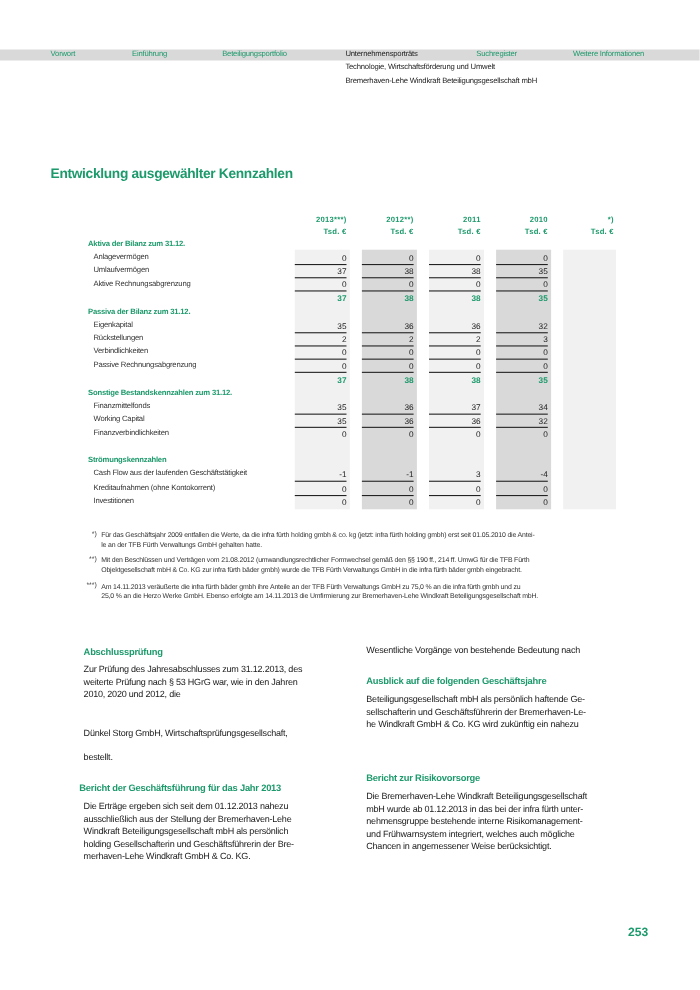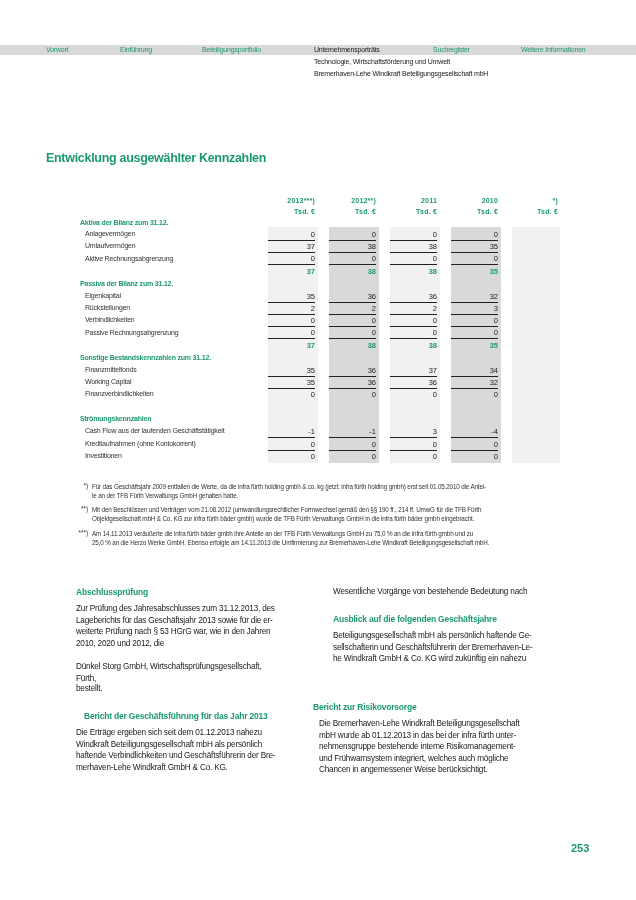--- a/index.html
+++ b/index.html
@@ -155,49 +155,48 @@
 </div>
 <div class="fn-mark" style="left:72px;top:529px">***)</div>
 <div class="fn" style="left:92px;top:529px">
   <div>Am 14.11.2013 veräußerte die infra fürth bäder gmbh ihre Anteile an der TFB Fürth Verwaltungs GmbH zu 75,0 % an die infra fürth gmbh und zu</div>
   <div>25,0 % an die Herzo Werke GmbH. Ebenso erfolgte am 14.11.2013 die Umfirmierung zur Bremerhaven-Lehe Windkraft Beteiligungsgesellschaft mbH.</div>
 </div>
 
 <div class="h2" style="left:76px;top:587px">Abschlussprüfung</div>
 <div class="p" style="left:76px;top:603px;width:228px">
   <div>Zur Prüfung des Jahresabschlusses zum 31.12.2013, des</div>
-  <div>Lageberichts für das Geschäftsjahr 2013 sowie für die er-</div>
   <div>weiterte Prüfung nach § 53 HGrG war, wie in den Jahren</div>
   <div>2010, 2020 und 2012, die</div>
 </div>
 <div class="p" style="left:76px;top:661px;width:228px;text-align:left">
   <div>Dünkel Storg GmbH, Wirtschaftsprüfungsgesellschaft,</div>
-  <div>Fürth,</div>
 </div>
 <div class="p" style="left:76px;top:683px">bestellt.</div>
 
-<div class="h2" style="left:84px;top:711px">Bericht der Geschäftsführung für das Jahr 2013</div>
+<div class="h2" style="left:72px;top:711px">Bericht der Geschäftsführung für das Jahr 2013</div>
 <div class="p" style="left:76px;top:727px;width:228px">
   <div>Die Erträge ergeben sich seit dem 01.12.2013 nahezu</div>
+  <div>ausschließlich aus der Stellung der Bremerhaven-Lehe</div>
   <div>Windkraft Beteiligungsgesellschaft mbH als persönlich</div>
-  <div>haftende Verbindlichkeiten und Geschäftsführerin der Bre-</div>
+  <div>holding Gesellschafterin und Geschäftsführerin der Bre-</div>
   <div>merhaven-Lehe Windkraft GmbH &amp; Co. KG.</div>
 </div>
 
 <div class="p" style="left:333px;top:586px;width:232px">
   <div>Wesentliche Vorgänge von bestehende Bedeutung nach</div>
 </div>
 <div class="h2" style="left:333px;top:614px">Ausblick auf die folgenden Geschäftsjahre</div>
 <div class="p" style="left:333px;top:630px;width:232px">
   <div>Beteiligungsgesellschaft mbH als persönlich haftende Ge-</div>
   <div>sellschafterin und Geschäftsführerin der Bremerhaven-Le-</div>
   <div>he Windkraft GmbH &amp; Co. KG wird zukünftig ein nahezu</div>
 </div>
-<div class="h2" style="left:313px;top:702px">Bericht zur Risikovorsorge</div>
-<div class="p" style="left:319px;top:718px;width:232px">
+<div class="h2" style="left:333px;top:702px">Bericht zur Risikovorsorge</div>
+<div class="p" style="left:333px;top:718px;width:232px">
   <div>Die Bremerhaven-Lehe Windkraft Beteiligungsgesellschaft</div>
   <div>mbH wurde ab 01.12.2013 in das bei der infra fürth unter-</div>
   <div>nehmensgruppe bestehende interne Risikomanagement-</div>
   <div>und Frühwarnsystem integriert, welches auch mögliche</div>
   <div>Chancen in angemessener Weise berücksichtigt.</div>
 </div>
 
 <div class="page-num">253</div>
 
 </body></html>

